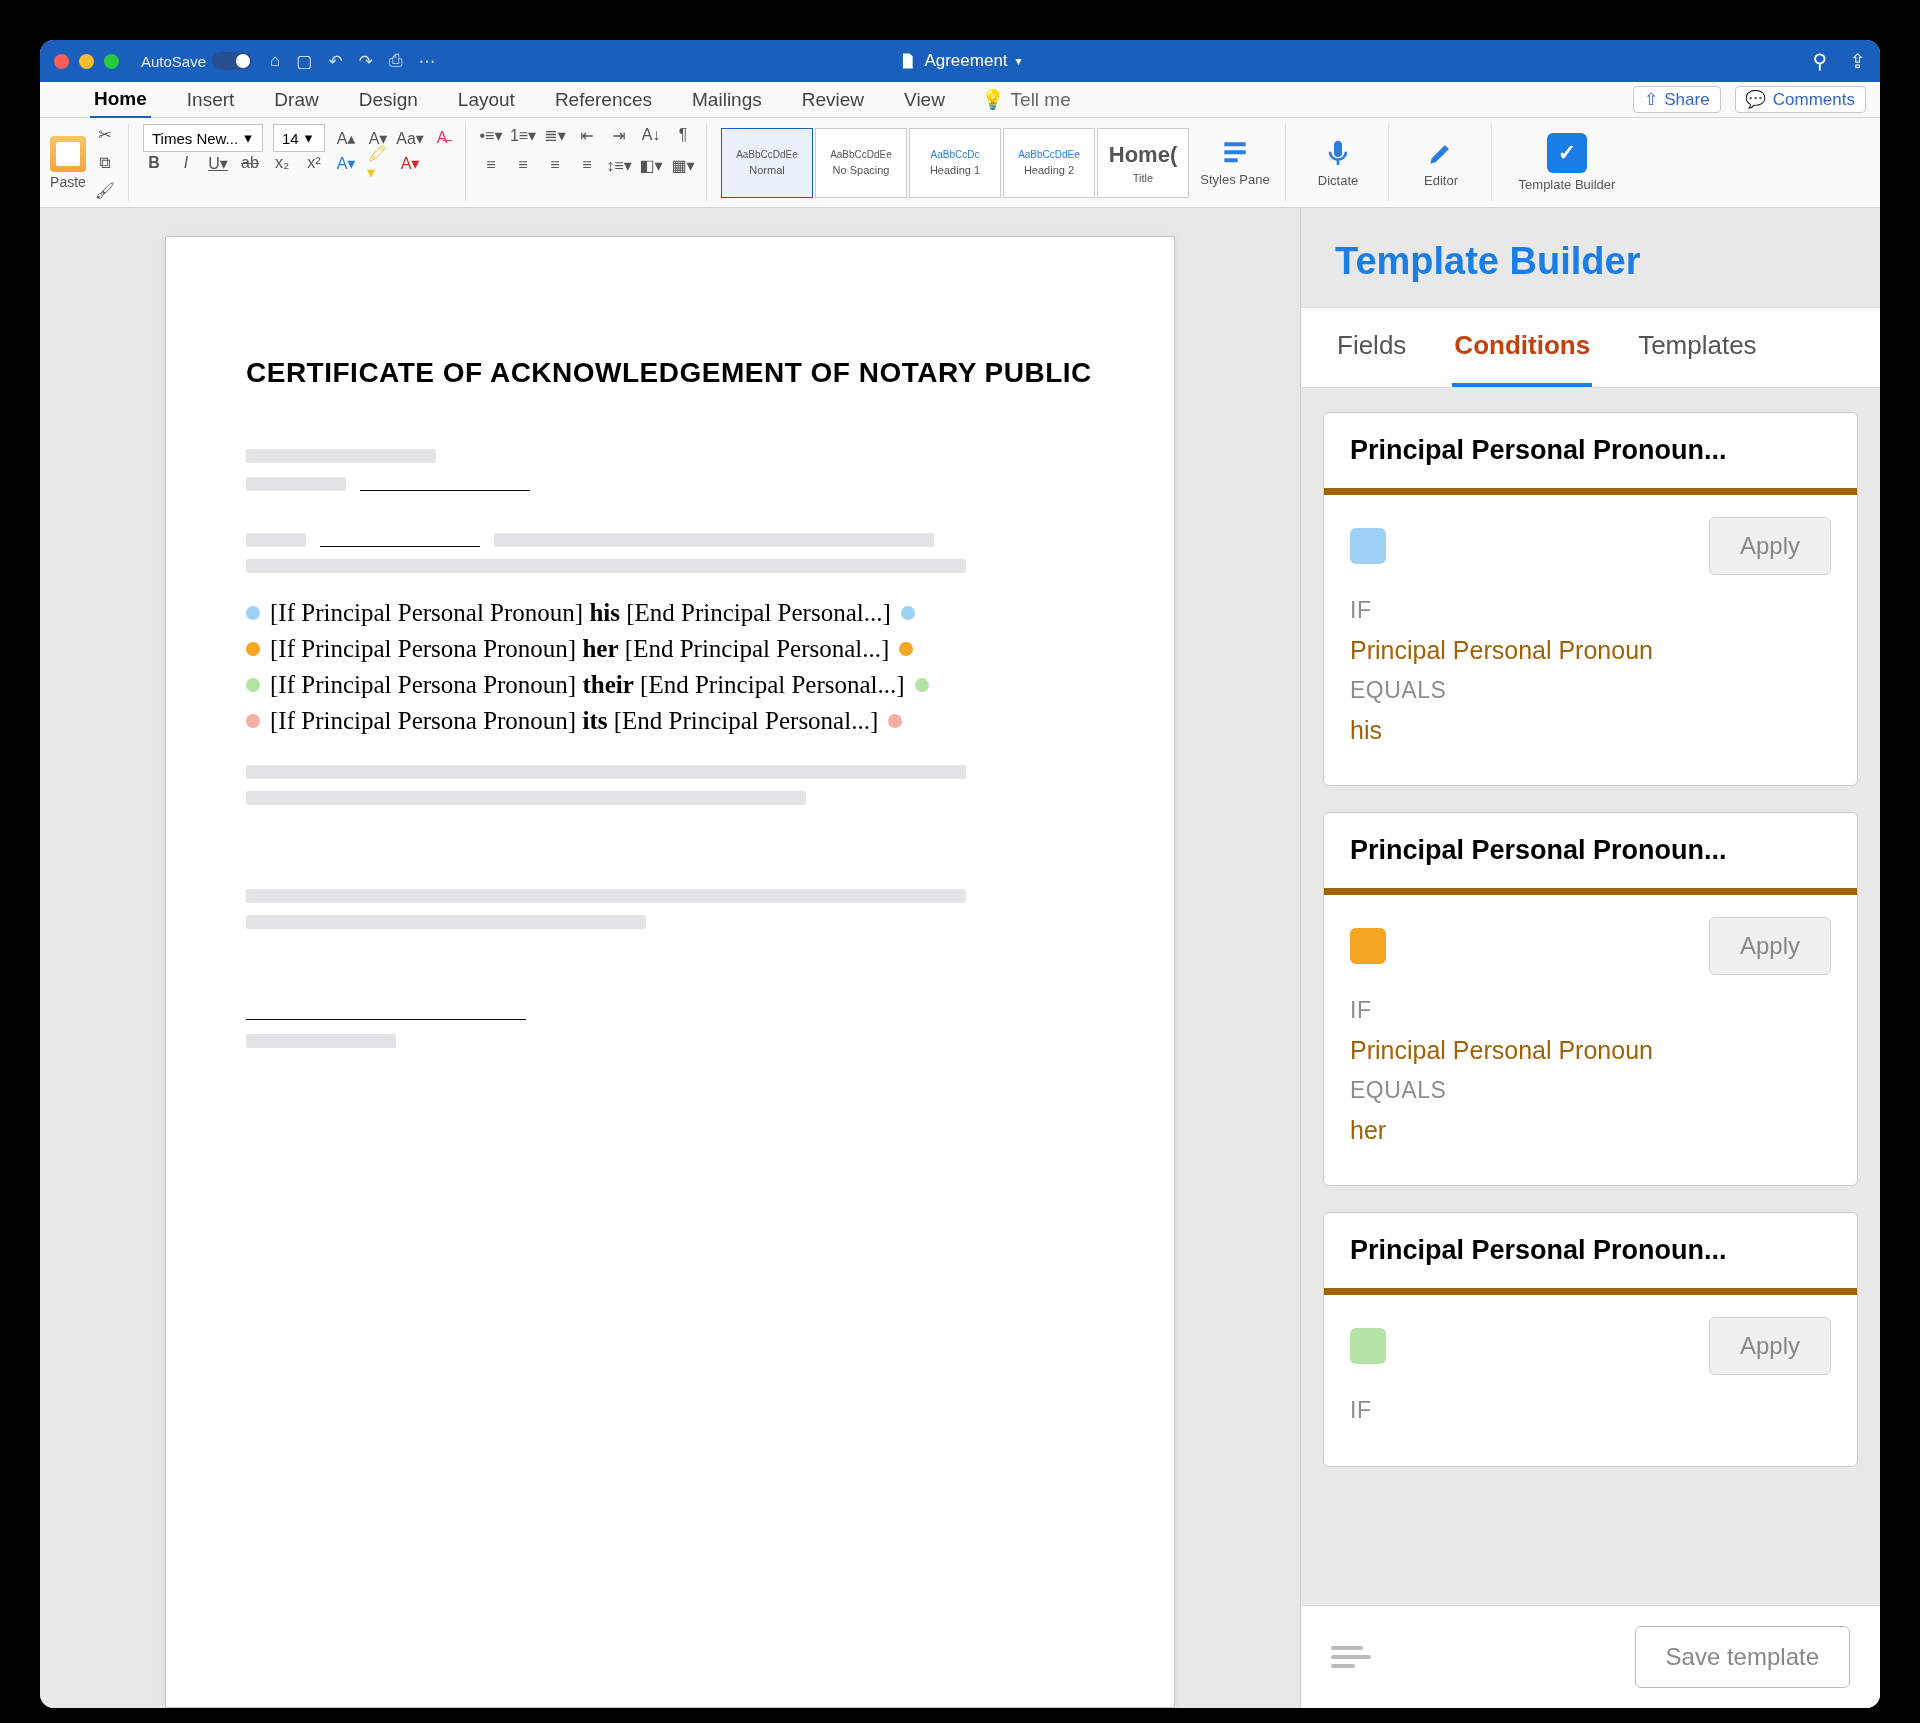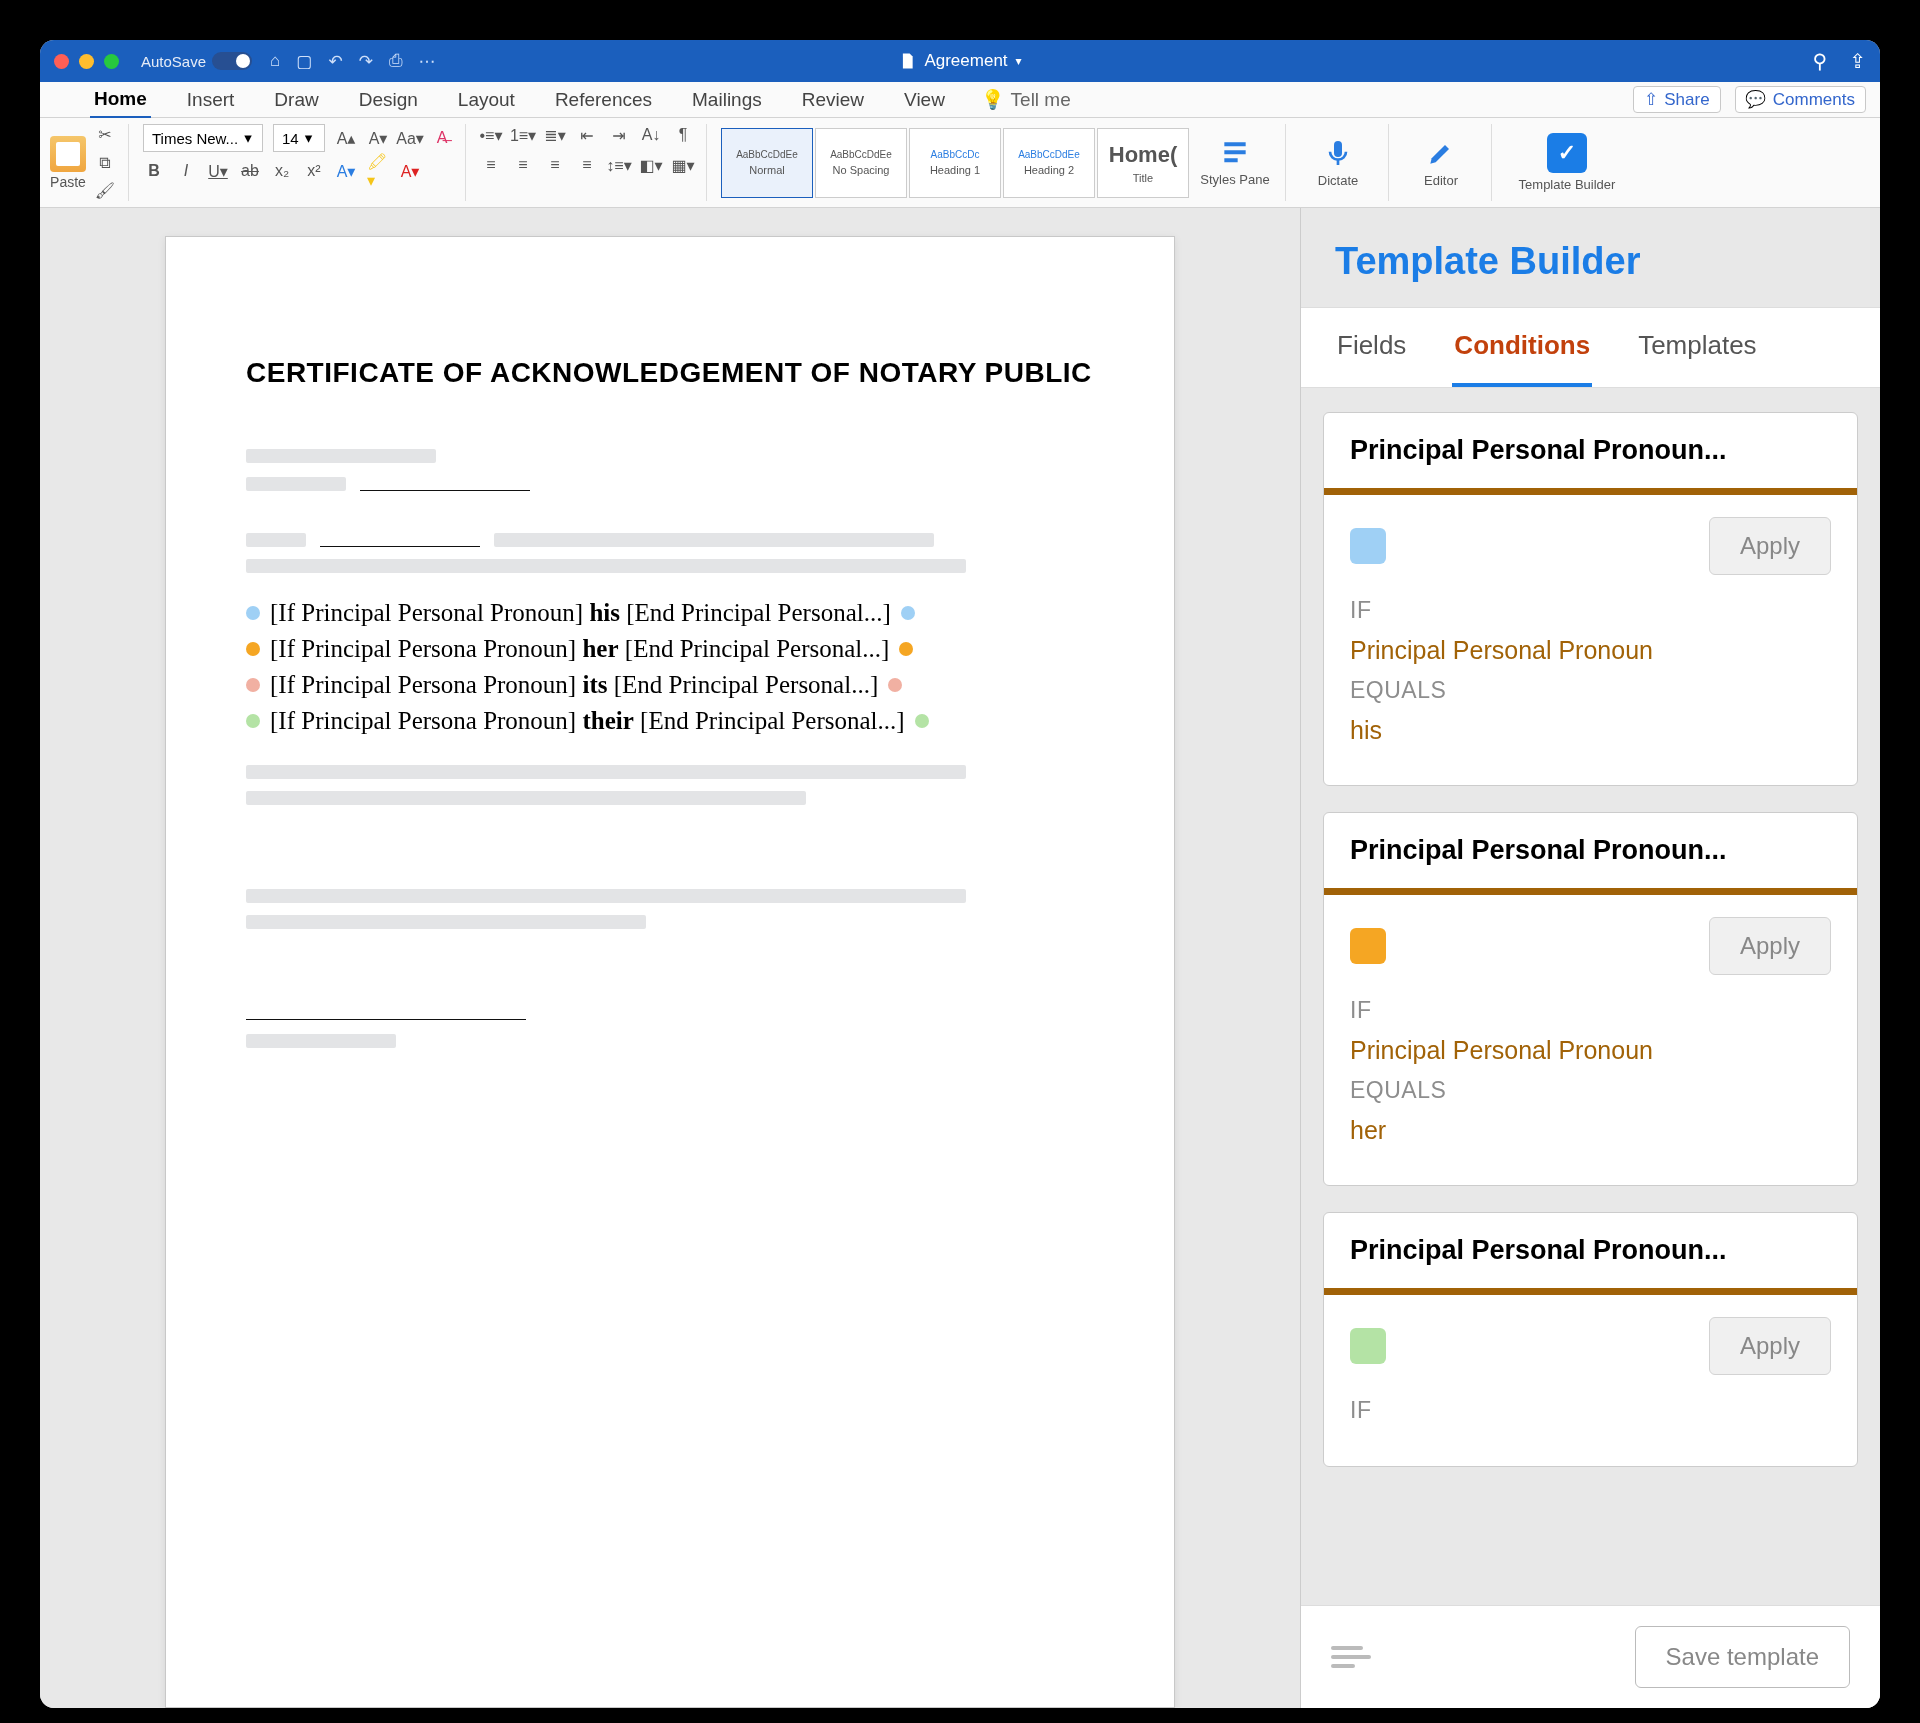--- a/index.html
+++ b/index.html
@@ -296,21 +296,21 @@
         <div class="paste-icon"></div>
         <span>Paste</span>
       </div>
       <div style="display:flex;flex-direction:column;gap:6px;">
         <span class="icon-btn">✂</span>
         <span class="icon-btn">⧉</span>
         <span class="icon-btn">🖌</span>
       </div>
     </div>
 
-    <div class="ribbon-group" style="flex-direction:column;align-items:flex-start;gap:8px;">
+    <div class="ribbon-group" style="flex-direction:column;align-items:flex-start;gap:0;">
       <div class="icon-row">
         <div class="font-select">
           <span>Times New...</span>
             <span>▾</span>
         </div>
         <div class="size-select">
           <span>14</span>
             <span>▾</span>
         </div>
         <span class="icon-btn">A▴</span>
@@ -441,36 +441,36 @@
         <div class="cond-line">
           <span class="bullet orange"></span>
           <span class="cond-text">
             <span>[If Principal Persona Pronoun]</span>
             <strong>her</strong>
             <span>[End Principal Personal...]</span>
           </span>
           <span class="end-bullet orange"></span>
         </div>
         <div class="cond-line">
+          <span class="bullet green"></span>
+          <span class="cond-text">
+            <span>[If Principal Persona Pronoun]</span>
+            <strong>their</strong>
+            <span>[End Principal Personal...]</span>
+          </span>
+          <span class="end-bullet green"></span>
+        </div>
+        <div class="cond-line">
           <span class="bullet pink"></span>
           <span class="cond-text">
             <span>[If Principal Persona Pronoun]</span>
             <strong>its</strong>
             <span>[End Principal Personal...]</span>
           </span>
           <span class="end-bullet pink"></span>
-        </div>
-        <div class="cond-line">
-          <span class="bullet green"></span>
-          <span class="cond-text">
-            <span>[If Principal Persona Pronoun]</span>
-            <strong>their</strong>
-            <span>[End Principal Personal...]</span>
-          </span>
-          <span class="end-bullet green"></span>
         </div>
 
         <div style="height:22px;"></div>
         <div class="skel" style="width:720px;"></div>
         <div style="height:12px;"></div>
         <div class="skel" style="width:560px;"></div>
 
         <div class="para-gap"></div>
         <div class="para-gap"></div>
         <div class="skel" style="width:720px;"></div>

